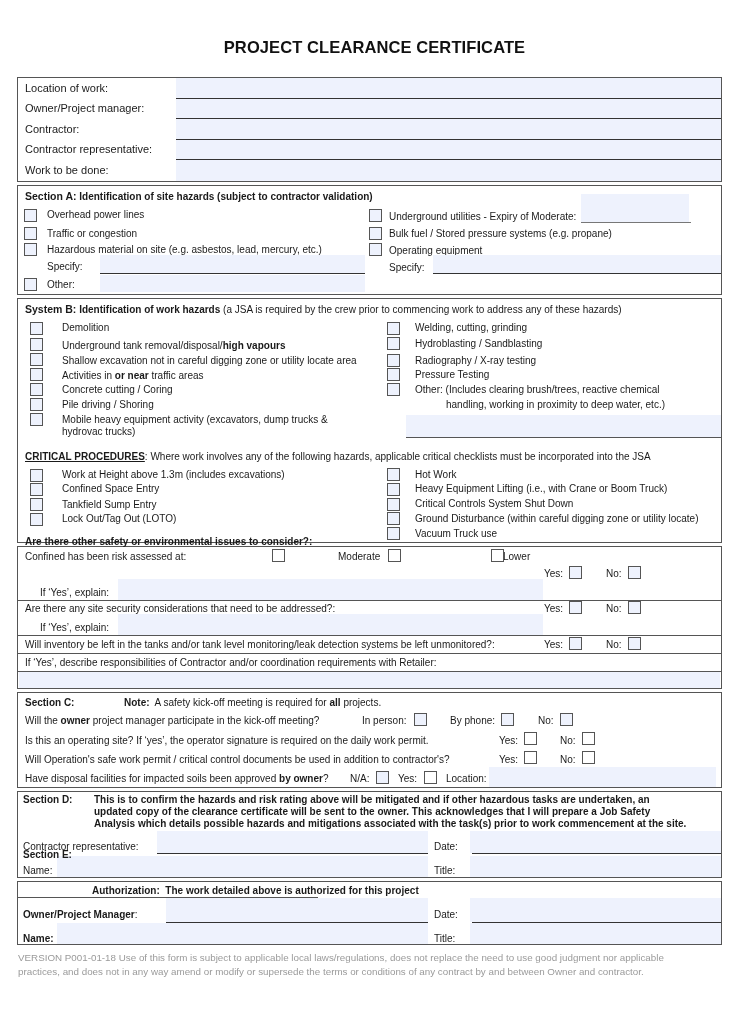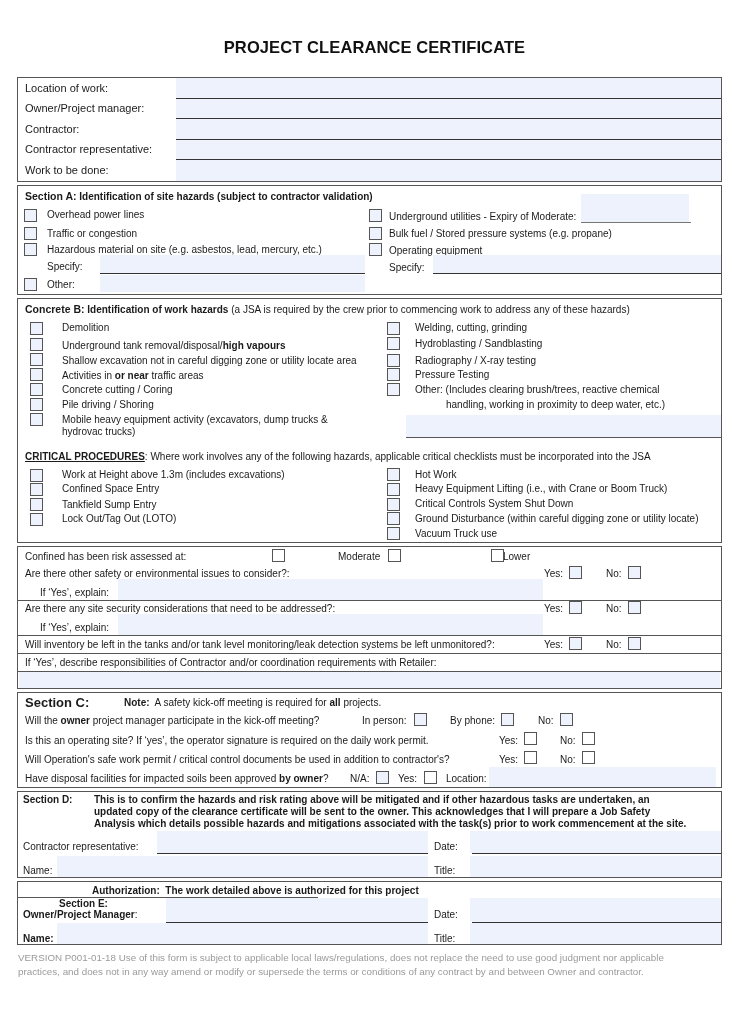--- a/index.html
+++ b/index.html
@@ -73,21 +73,21 @@
 <div class="cb" style="left:369px;top:227px;"></div>
 <div class="lbl" style="left:389px;top:228px;">Bulk fuel / Stored pressure systems (e.g. propane)</div>
 <div class="cb" style="left:369px;top:243px;"></div>
 <div class="lbl" style="left:389px;top:245px;">Operating equipment</div>
 <div class="lbl" style="left:389px;top:262px;">Specify:</div>
 <div class="fill" style="left:433px;top:255px;width:288px;height:18px;"></div>
 <div class="uline" style="left:433px;top:273px;width:288px;"></div>
 
 <div class="box" style="top:298px;height:245px;"></div>
 <div class="lbl" style="left:25px;top:303px;">
-  <b style="font-size:10.5px;">Concrete B:</b>
+  <b style="font-size:10.5px;">System B:</b>
   <b>Identification of work hazards</b>
   <span>(a JSA is required by the crew prior to commencing work to address any of these hazards)</span>
 </div>
 
 <div class="cb" style="left:30px;top:322px;"></div>
 <div class="lbl" style="left:62px;top:322px;">Demolition</div>
 <div class="cb" style="left:30px;top:338px;"></div>
 <div class="lbl" style="left:62px;top:340px;"><span>Underground tank removal/disposal/</span><b>high vapours</b></div>
 <div class="cb" style="left:30px;top:353px;"></div>
 <div class="lbl" style="left:62px;top:355px;text-align:center;">Shallow excavation not in careful digging zone or utility locate area</div>
@@ -141,21 +141,21 @@
 
 <div class="box" style="top:546px;height:143px;"></div>
 <div class="lbl" style="left:25px;top:551px;">Confined has been risk assessed at:</div>
 <div class="lbl" style="left:236px;top:551px;margin-top:28px;">Higher</div>
 <div class="cb cbw" style="left:272px;top:549px;"></div>
 <div class="lbl" style="left:338px;top:551px;">Moderate</div>
 <div class="cb cbw" style="left:388px;top:549px;"></div>
 <div class="lbl" style="left:458px;top:551px;margin-left:45px;">Lower</div>
 <div class="cb cbw" style="left:491px;top:549px;"></div>
 
-<div class="lbl" style="left:25px;top:568px;">Are there other safety or environmental issues to consider?:</div>
+<div class="lbl" style="left:25px;top:536px;font-weight:bold;">Are there other safety or environmental issues to consider?:</div>
 <div class="lbl" style="left:544px;top:568px;">Yes:</div>
 <div class="cb" style="left:569px;top:566px;"></div>
 <div class="lbl" style="left:606px;top:568px;">No:</div>
 <div class="cb" style="left:628px;top:566px;"></div>
 <div class="lbl" style="left:40px;top:587px;">If ‘Yes’, explain:</div>
 <div class="fill" style="left:118px;top:579px;width:425px;height:21px;"></div>
 <div class="hline" style="left:18px;top:600px;width:703px;"></div>
 
 <div class="lbl" style="left:25px;top:603px;">Are there any site security considerations that need to be addressed?:</div>
 <div class="lbl" style="left:544px;top:603px;">Yes:</div>
@@ -170,21 +170,21 @@
 <div class="lbl" style="left:544px;top:639px;">Yes:</div>
 <div class="cb" style="left:569px;top:637px;"></div>
 <div class="lbl" style="left:606px;top:639px;">No:</div>
 <div class="cb" style="left:628px;top:637px;"></div>
 <div class="hline" style="left:18px;top:653px;width:703px;"></div>
 <div class="lbl" style="left:25px;top:657px;">If ‘Yes’, describe responsibilities of Contractor and/or coordination requirements with Retailer:</div>
 <div class="hline" style="left:18px;top:671px;width:703px;"></div>
 <div class="fill" style="left:19px;top:672px;width:701px;height:16px;"></div>
 
 <div class="box" style="top:692px;height:96px;"></div>
-<div class="lbl" style="left:25px;top:697px;font-size:13px;text-align:center;"><b>Section C:</b></div>
+<div class="lbl" style="left:25px;top:697px;font-size:10px;text-align:center;"><b>Section C:</b></div>
 <div class="lbl" style="left:124px;top:697px;">
   <b>Note:</b>&nbsp; <span>A safety kick-off meeting is required for </span><b>all</b><span> projects.</span>
 </div>
 
 <div class="lbl" style="left:25px;top:715px;"><span>Will the </span><b>owner</b><span> project manager participate in the kick-off meeting?</span></div>
 <div class="lbl" style="left:362px;top:715px;">In person:</div>
 <div class="cb" style="left:414px;top:713px;"></div>
 <div class="lbl" style="left:450px;top:715px;">By phone:</div>
 <div class="cb" style="left:501px;top:713px;"></div>
 <div class="lbl" style="left:538px;top:715px;">No:</div>
@@ -222,21 +222,21 @@
 <div class="lbl" style="left:434px;top:841px;">Date:</div>
 <div class="fill" style="left:470px;top:831px;width:251px;height:22px;"></div>
 <div class="uline" style="left:472px;top:853px;width:249px;"></div>
 
 <div class="lbl" style="left:23px;top:865px;">Name:</div>
 <div class="fill" style="left:57px;top:856px;width:371px;height:21px;"></div>
 <div class="lbl" style="left:434px;top:865px;">Title:</div>
 <div class="fill" style="left:470px;top:856px;width:251px;height:21px;"></div>
 
 <div class="box" style="top:881px;height:64px;"></div>
-<div class="lbl bold" style="left:23px;top:898px;margin-left:36px;">Section E:</div>
+<div class="lbl bold" style="left:23px;top:849px;">Section E:</div>
 <div class="lbl bold" style="left:92px;top:885px;"><span>Authorization:</span>&nbsp; <span>The work detailed above is authorized for this project</span></div>
 <div class="hline" style="left:18px;top:897px;width:300px;border-top-width:1px;"></div>
 
 <div class="lbl" style="left:23px;top:909px;"><b>Owner/Project Manager</b><span>:</span></div>
 <div class="fill" style="left:166px;top:898px;width:262px;height:24px;"></div>
 <div class="uline" style="left:166px;top:922px;width:262px;"></div>
 <div class="lbl" style="left:434px;top:909px;">Date:</div>
 <div class="fill" style="left:470px;top:898px;width:251px;height:24px;"></div>
 <div class="uline" style="left:472px;top:922px;width:249px;"></div>
 

